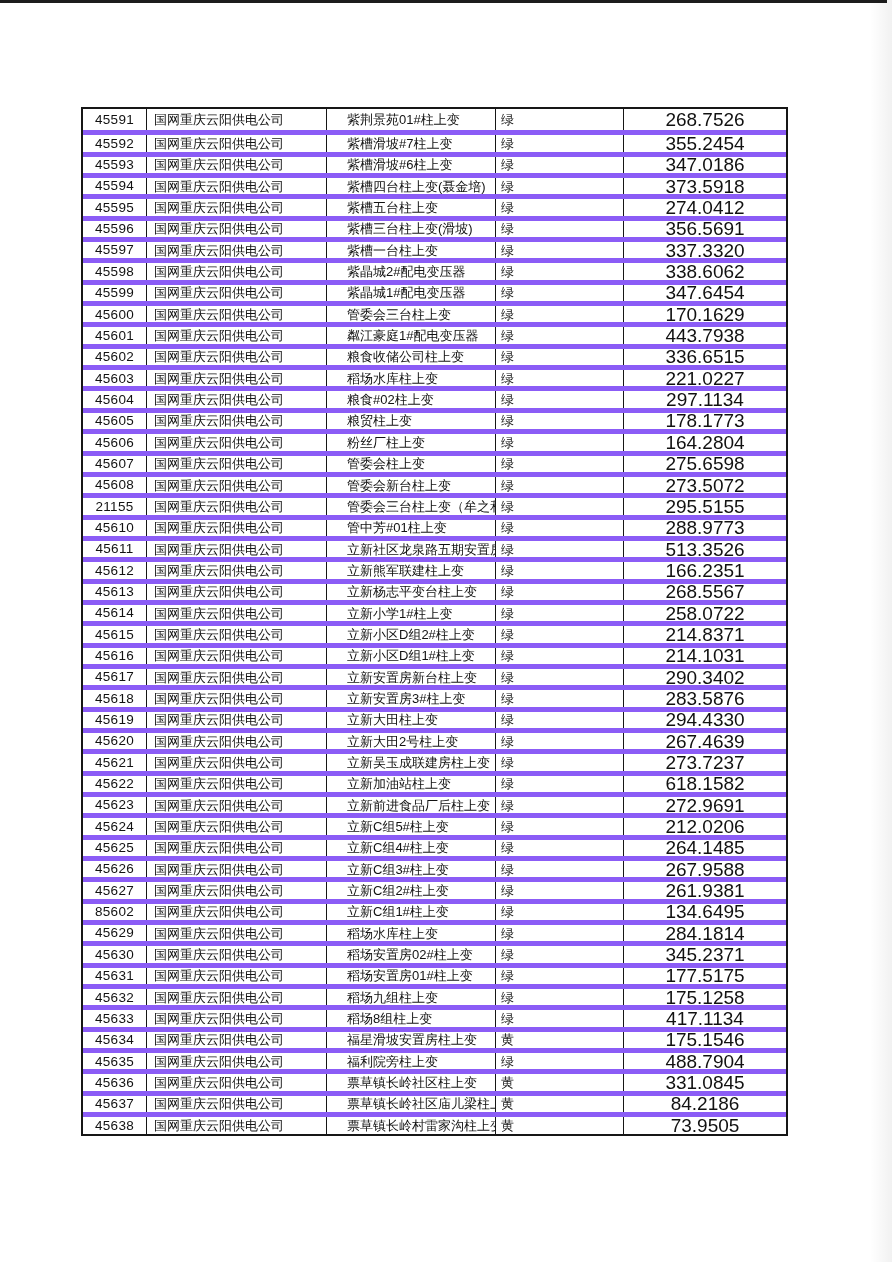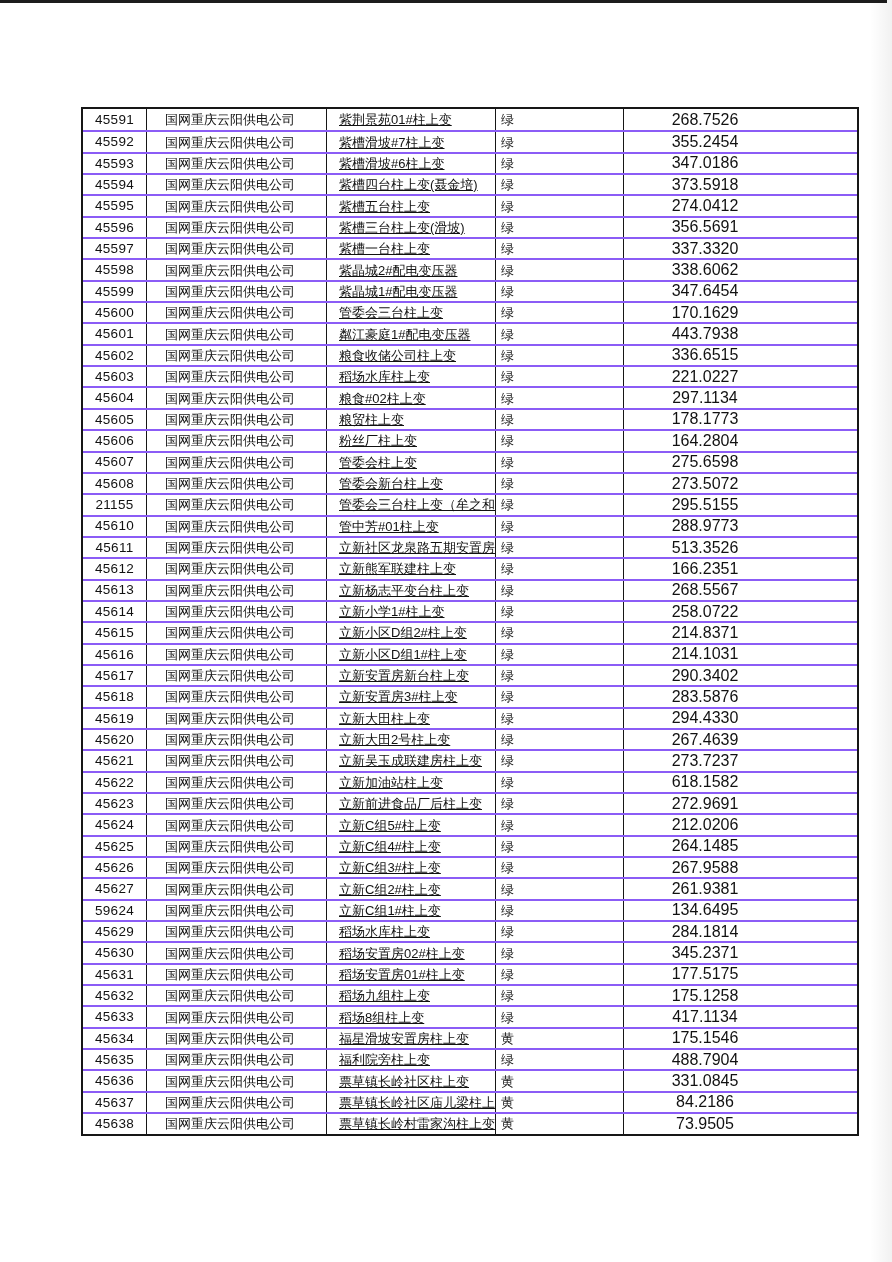--- a/index.html
+++ b/index.html
@@ -32,64 +32,63 @@
     right: 0;
     width: 22px;
     height: 1262px;
     background: linear-gradient(to right, rgba(0,0,0,0), rgba(0,0,0,0.055));
     pointer-events: none;
   }
   .data-table {
     position: absolute;
     left: 81px;
     top: 107px;
-    width: 778px;
+    width: 707px;
     border: 2px solid #161616;
     box-sizing: border-box;
     background: #ffffff;
   }
   .row {
     display: grid;
     grid-template-columns: 63px 180px 169px 128px 163px;
     height: 21.35px;
     box-sizing: border-box;
   }
   .row + .row {
-    border-top: 2px solid #8b5cf6;
+    border-top: 5px solid #8b5cf6;
   }
   .cell {
     box-sizing: border-box;
     display: flex;
     align-items: center;
     overflow: hidden;
     white-space: nowrap;
     font-size: 13px;
     line-height: 1;
   }
   .cell + .cell {
     border-left: 1px solid #161616;
   }
   .cell.id {
     justify-content: center;
     font-size: 13.5px;
     letter-spacing: 0.3px;
   }
   .cell.company {
-    padding-left: 18px;
+    padding-left: 7px;
   }
   .cell.device {
-    padding-left: 12px;
-    text-decoration: underline;
+    padding-left: 20px;
   }
   .cell.status {
     padding-left: 5px;
   }
   .cell.value {
     justify-content: center;
-    font-size: 16px;
+    font-size: 19px;
   }
 </style>
 </head>
 <body>
 
 <div class="page">
   <div class="top-rule"></div>
   <div class="right-shade"></div>
 
   <div class="data-table">
@@ -384,21 +383,21 @@
 
   <div class="row">
     <div class="cell id">45627</div>
     <div class="cell company">国网重庆云阳供电公司</div>
     <div class="cell device">立新C组2#柱上变</div>
     <div class="cell status">绿</div>
     <div class="cell value">261.9381</div>
   </div>
 
   <div class="row">
-    <div class="cell id">59624</div>
+    <div class="cell id">85602</div>
     <div class="cell company">国网重庆云阳供电公司</div>
     <div class="cell device">立新C组1#柱上变</div>
     <div class="cell status">绿</div>
     <div class="cell value">134.6495</div>
   </div>
 
   <div class="row">
     <div class="cell id">45629</div>
     <div class="cell company">国网重庆云阳供电公司</div>
     <div class="cell device">稻场水库柱上变</div>

